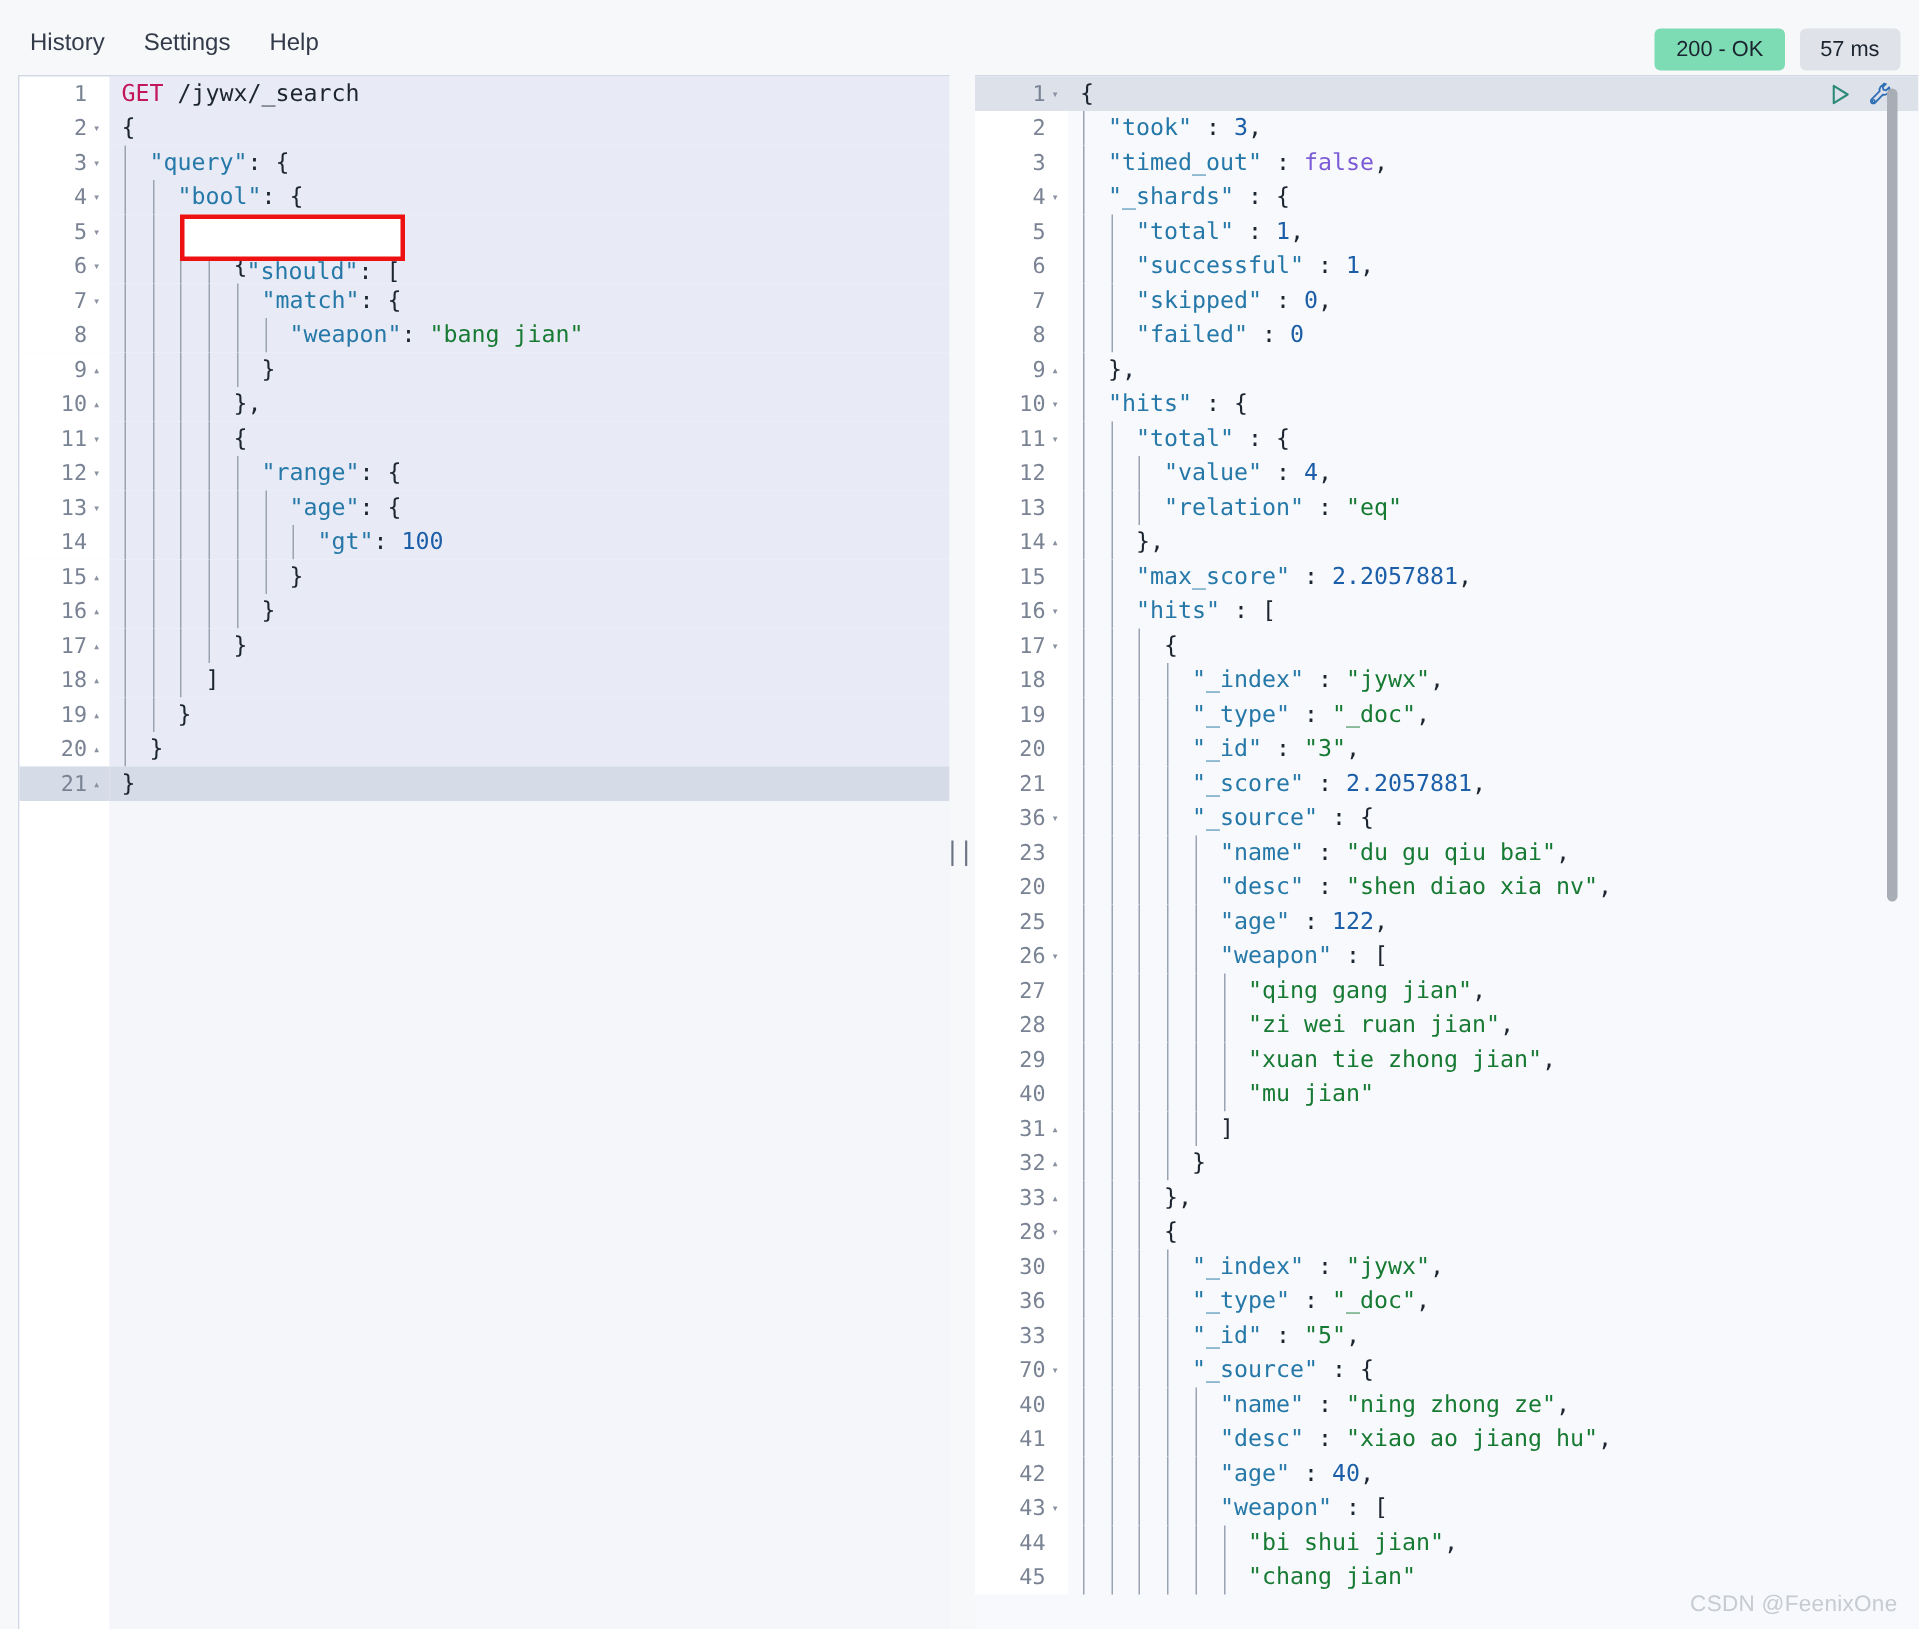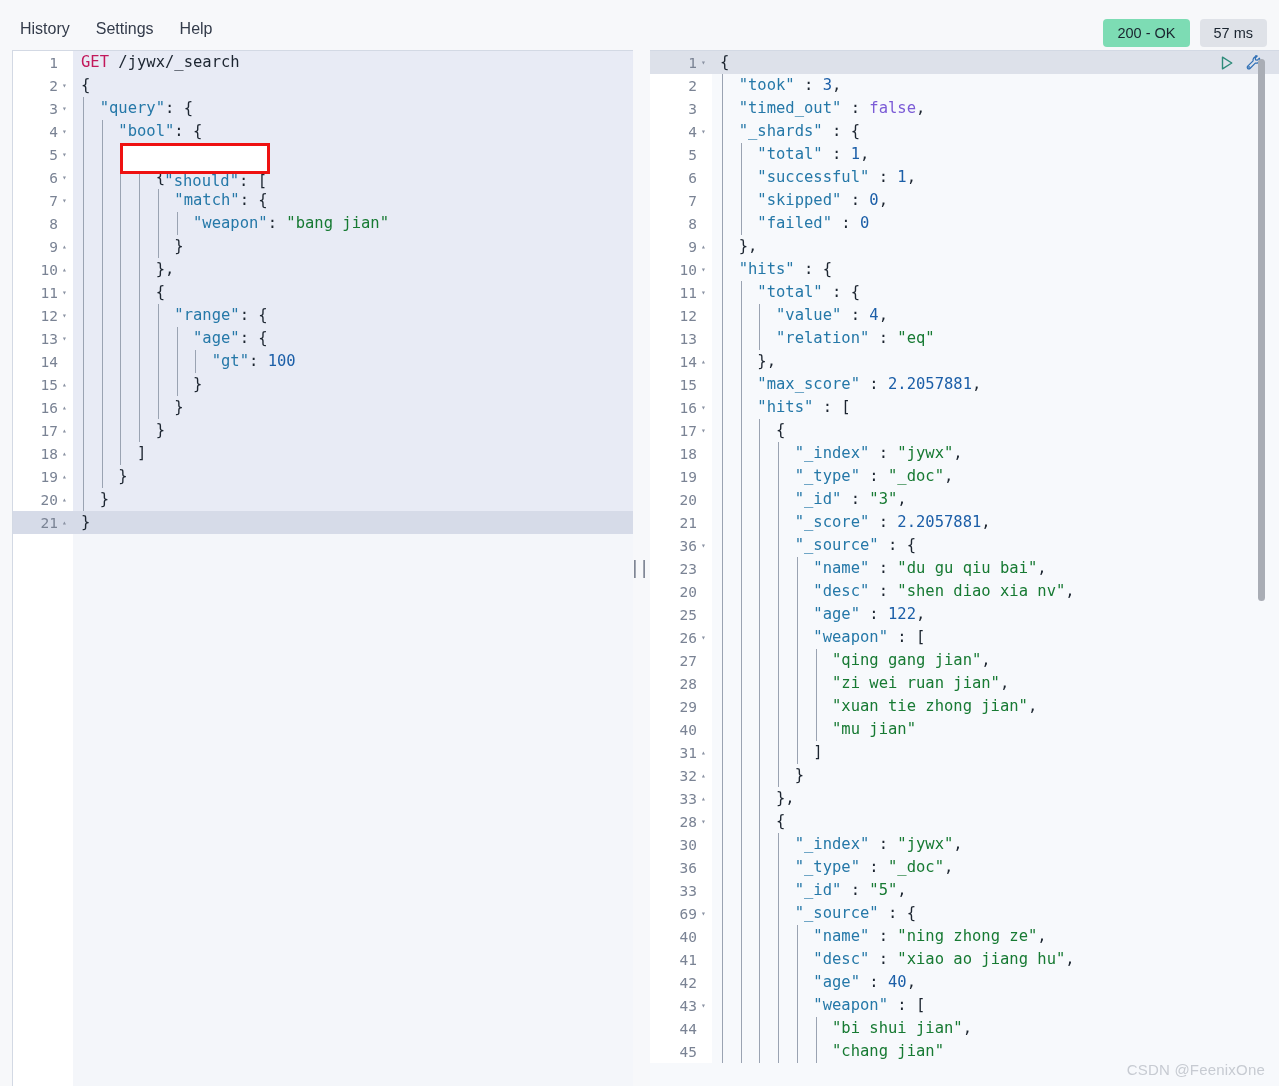--- a/index.html
+++ b/index.html
@@ -578,21 +578,21 @@
           </div>
           <div class="row">
             <div class="gutter">
               <span class="ln">33</span>
               <span class="fold"></span>
             </div>
             <div class="code"><span class="guide" style="left: 10px;"></span><span class="guide" style="left: 28.7px;"></span><span class="guide" style="left: 47.4px;"></span><span class="guide" style="left: 66.1px;"></span><span class="t-punct">        </span><span class="t-key">"_id"</span><span class="t-punct"> : </span><span class="t-str">"5"</span><span class="t-punct">,</span></div>
           </div>
           <div class="row">
             <div class="gutter">
-              <span class="ln">69</span>
+              <span class="ln">70</span>
               <span class="fold">▾</span>
             </div>
             <div class="code"><span class="guide" style="left: 10px;"></span><span class="guide" style="left: 28.7px;"></span><span class="guide" style="left: 47.4px;"></span><span class="guide" style="left: 66.1px;"></span><span class="t-punct">        </span><span class="t-key">"_source"</span><span class="t-punct"> : {</span></div>
           </div>
           <div class="row">
             <div class="gutter">
               <span class="ln">40</span>
               <span class="fold"></span>
             </div>
             <div class="code"><span class="guide" style="left: 10px;"></span><span class="guide" style="left: 28.7px;"></span><span class="guide" style="left: 47.4px;"></span><span class="guide" style="left: 66.1px;"></span><span class="guide" style="left: 84.8px;"></span><span class="t-punct">          </span><span class="t-key">"name"</span><span class="t-punct"> : </span><span class="t-str">"ning zhong ze"</span><span class="t-punct">,</span></div>

